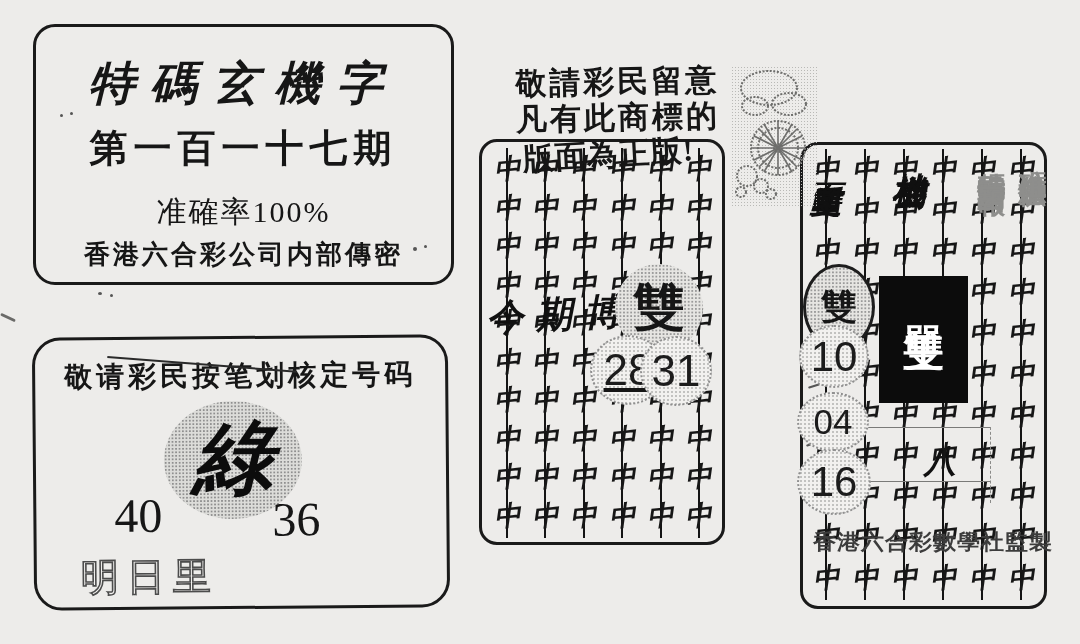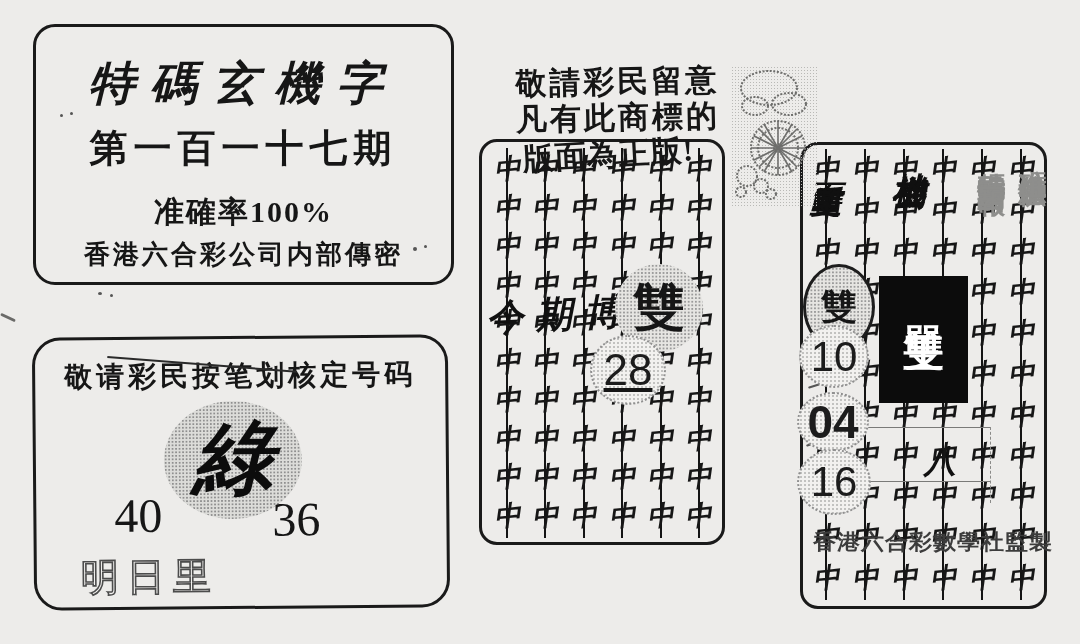--- a/index.html
+++ b/index.html
@@ -13,21 +13,21 @@
   .card{
     position:absolute; border:3px solid #1a1a1a; border-radius:22px;
     background:transparent; box-sizing:border-box;
   }
   
   .tl-title{position:absolute; left:0; right:0; top:26px; text-align:center;
     font-size:46px; font-weight:700; letter-spacing:16px; font-style:italic;}
   .tl-issue{position:absolute; left:0; right:0; top:96px; text-align:center;
     font-size:38px; font-weight:700; letter-spacing:6px;}
   .tl-acc{position:absolute; left:0; right:0; top:165px; text-align:center;
-    font-size:30px; font-weight:700; letter-spacing:2px;}
+    font-size:30px; font-weight:400; letter-spacing:2px;}
   .tl-src{position:absolute; left:0; right:0; top:210px; text-align:center;
     font-size:26px; font-weight:600; letter-spacing:3px;}
   
   .bl-instr{position:absolute; left:0; right:0; top:18px; text-align:center;
     font-size:28px; font-weight:700; letter-spacing:4px;}
   .strike{position:absolute; left:72px; top:24px; width:190px; height:2px;
     background:#2a2a2a; transform:rotate(5deg);}
   .green-disc{position:absolute; left:128px; top:62px; width:138px; height:118px;
     border-radius:50%;
     background-color:#dcdcd9;
@@ -210,20 +210,23 @@
         </div>
       </div>
   </div>
   <div class="hand" style="left:486px; top:290px; font-size:37px; letter-spacing:12px; transform:rotate(-3deg); z-index:3;">今期博</div>
   <div class="disc shade" style="left:615px; top:264px; width:88px; height:88px;">
     <span style="font-size:52px; font-weight:700;">雙</span>
   </div>
   <div class="disc dotted" style="left:590px; top:335px; width:76px; height:70px;text-decoration:underline;">
     <span class="num" style="font-size:44px;">28</span>
   </div>
+  <div class="disc dotted" style="left:640px; top:336px; width:72px; height:70px;">
+    <span class="num" style="font-size:44px;">31</span>
+  </div>
 
   <div class="card" style="left:800px; top:142px; width:247px; height:467px; border-radius:18px;">
     <div class="zgrid" style="left:6px; right:6px; top:12px; bottom:14px;">
         <div class="zcol">
           <span>中</span>
           <span>中</span>
           <span>中</span>
           <span>中</span>
           <span>中</span>
           <span>中</span>
@@ -302,21 +305,21 @@
   </div>
   <div class="hand vtext" style="left:804px; top:158px; font-size:31px; letter-spacing:2px;">面重雙</div>
   <div class="hand vtext" style="left:886px; top:146px; font-size:33px; letter-spacing:1px;">地神玄機</div>
   <div class="disc shade" style="left:803px; top:264px; width:72px; height:86px; border:3px solid #1d1d1d;">
     <span style="font-size:36px; font-weight:700;">雙</span>
   </div>
   <div class="disc dotted" style="left:799px; top:325px; width:70px; height:63px;">
     <span class="num" style="font-size:42px;text-align:right;">10</span>
   </div>
   <div class="disc dotted" style="left:797px; top:392px; width:72px; height:60px;">
-    <span class="num" style="font-size:46px;font-weight:bold;">04</span>
+    <span class="num" style="font-size:35px;">04</span>
   </div>
   <div class="disc dotted" style="left:797px; top:449px; width:74px; height:66px;">
     <span class="num" style="font-size:42px;">16</span>
   </div>
   <div class="blackpanel" style="left:879px; top:276px; width:89px; height:127px;">
     <span>單雙王</span>
   </div>
   <div class="hand" style="left:924px; top:440px; font-size:32px; z-index:3;">八</div>
   <div class="dashline" style="left:845px; top:427px; width:146px; border-top:1.5px solid #7a7a78;"></div>
   <div class="dashline" style="left:845px; top:481px; width:146px; border-top:1.5px solid #7a7a78;"></div>

